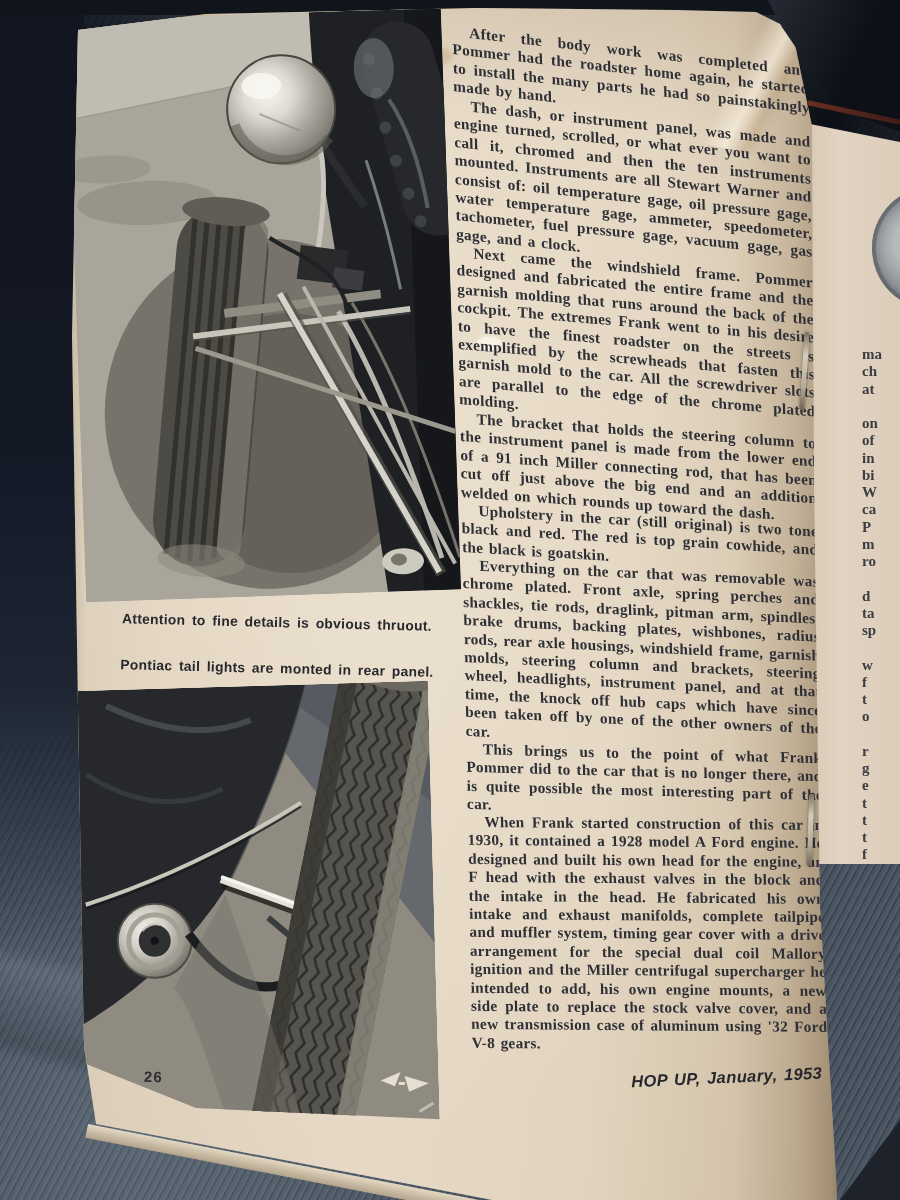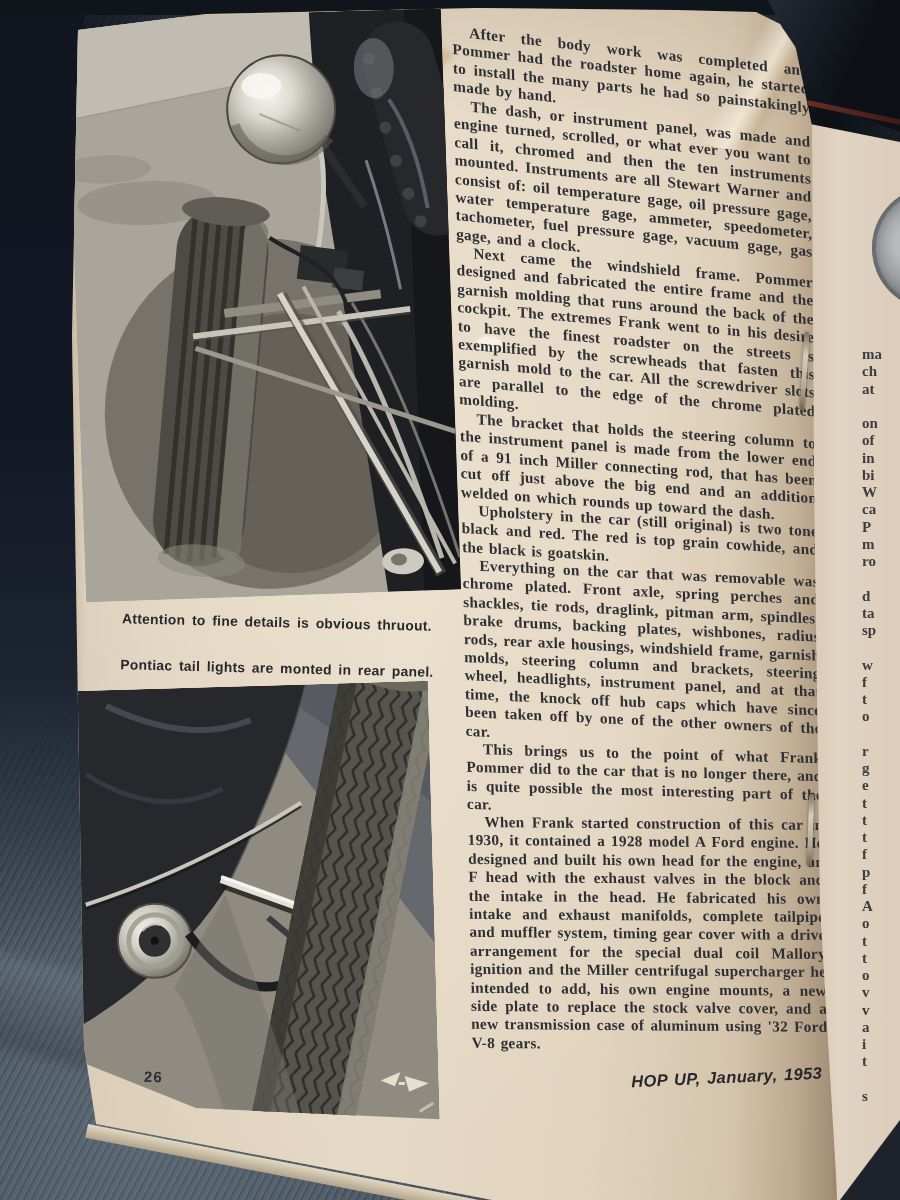--- a/index.html
+++ b/index.html
@@ -13,21 +13,21 @@
     linear-gradient(205deg, rgba(125,140,155,.18) 0%, rgba(125,140,155,0) 45%),
     repeating-linear-gradient(118deg, rgba(215,225,235,.07) 0 2px, rgba(12,17,25,.18) 2px 4px, rgba(120,135,150,.05) 4px 7px),
     #47525e;}
   .fold-band{position:absolute;left:-40px;top:1020px;width:600px;height:90px;z-index:0;
     transform:rotate(14deg);background:linear-gradient(180deg,rgba(170,185,198,.16),rgba(20,26,34,.25));
     filter:blur(6px);}
   .shadow-left{position:absolute;left:0;top:0;width:84px;height:1100px;z-index:1;
     background:linear-gradient(180deg,#10151f 0%,#131825 40%,#1d2533 62%,rgba(35,44,57,0) 88%);}
   .topband{position:absolute;left:0;top:0;width:900px;height:15px;z-index:1;background:#10141b;}
   
-  .next-page{position:absolute;left:780px;top:0;width:120px;height:1200px;z-index:2;
+  .next-page{position:absolute;left:780px;top:0;width:120px;height:864px;z-index:2;
     background:linear-gradient(90deg,#bfae97 0px,#d8c9b6 26px,#e2d4c2 60px,#dccdbb 100%);
     clip-path:polygon(0 118px,100% 142px,100% 100%,0 100%);}
   .next-page-photo{position:absolute;left:92px;top:186px;width:124px;height:124px;border-radius:50%;
     background:radial-gradient(circle at 35% 45%, #b6babb 20%, #979b9e 45%, #787c80 68%, #63676b 85%);
     box-shadow:inset 0 0 0 4px rgba(90,94,98,.6), inset 0 0 18px rgba(40,44,48,.5);}
   .fragments{position:absolute;left:82px;top:346px;width:40px;
     font:bold 15px/17.25px "Liberation Serif","DejaVu Serif",serif;color:#3c3c44;}
   .frag-line{height:17.25px;white-space:nowrap;overflow:visible;}
   
   .under-edge{position:absolute;left:88px;top:1124px;width:440px;height:14px;z-index:2;

